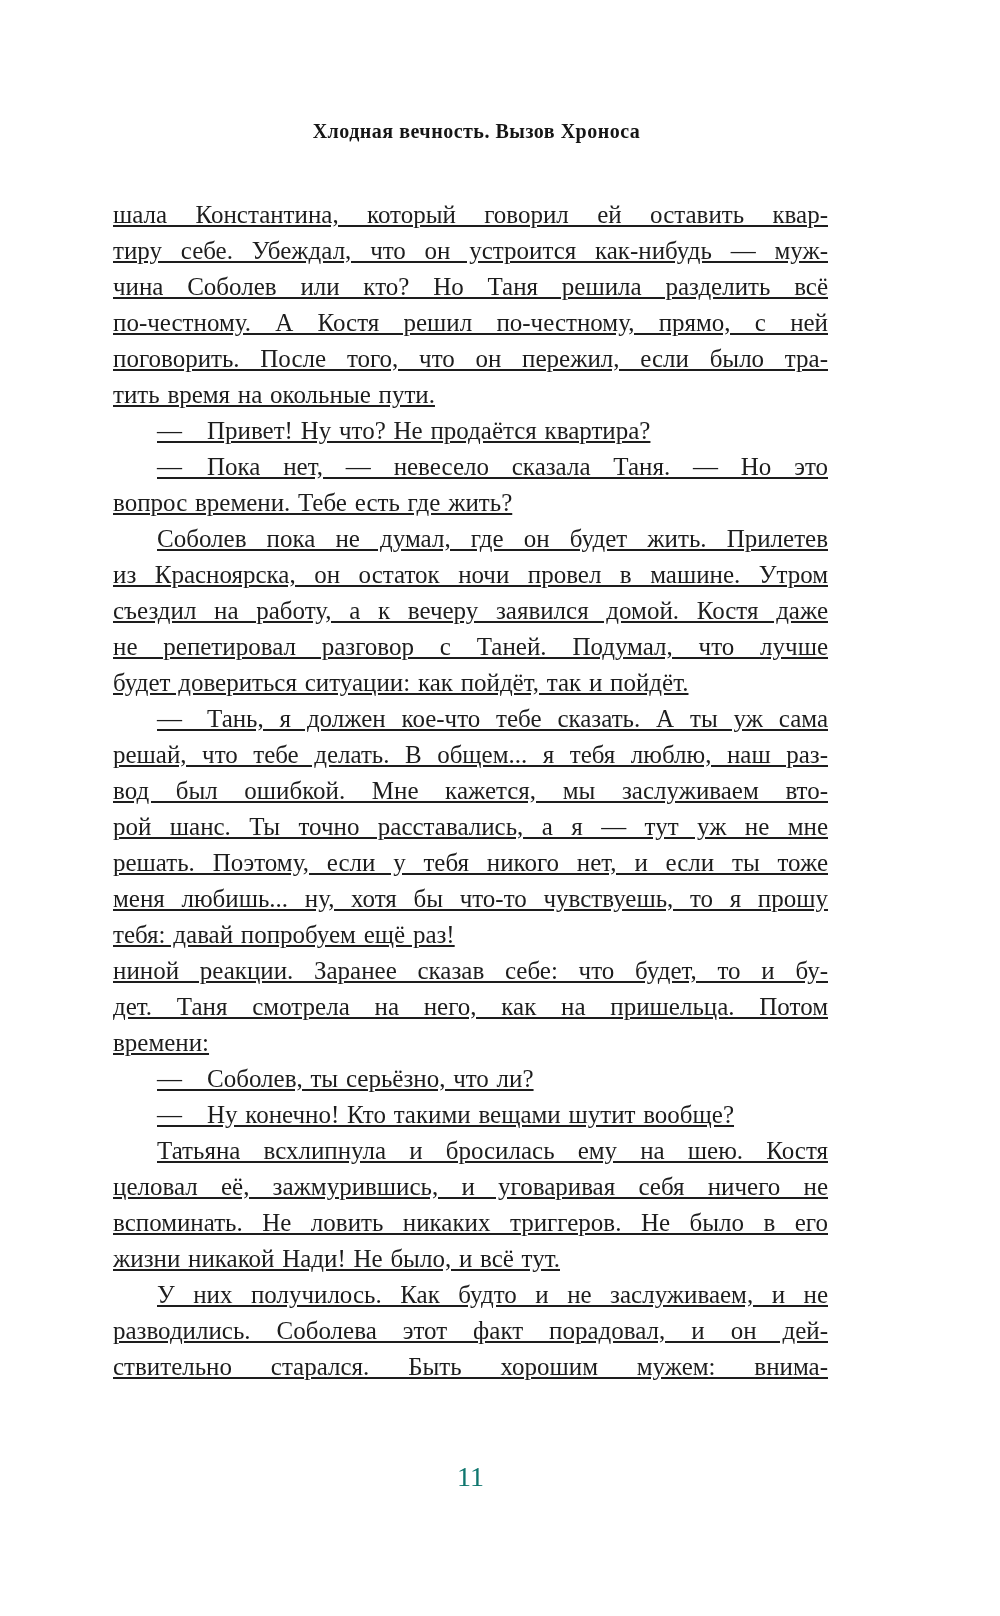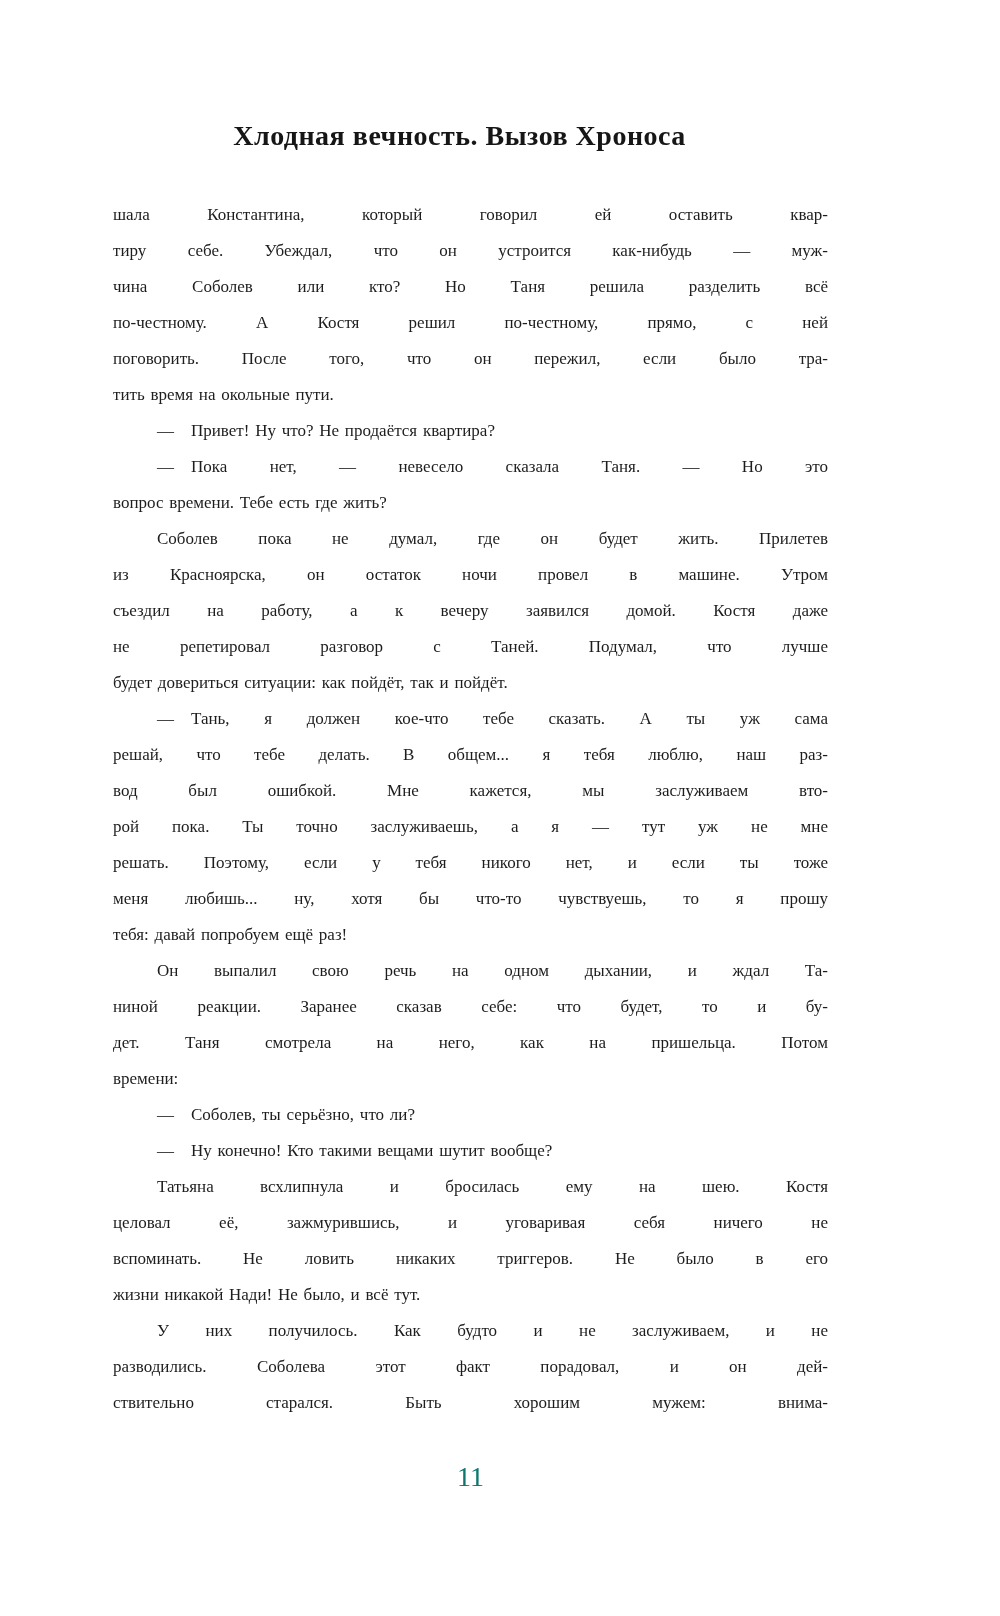--- a/index.html
+++ b/index.html
@@ -11,38 +11,39 @@
     position: relative;
     width: 1000px;
     height: 1616px;
     background: #ffffff;
     font-family: "Liberation Serif", serif;
     color: #1d1d1d;
     overflow: hidden;
   }
   .running-head {
     position: absolute;
-    left: 102px;
+    left: 119px;
     top: 120px;
     width: 715px;
     text-align: center;
     font-weight: bold;
-    font-size: 28px;
+    font-size: 20px;
     letter-spacing: 0.5px;
     color: #161616;
     white-space: nowrap;
   }
   .body-text {
     position: absolute;
     left: 113px;
     top: 197px;
     width: 715px;
-    font-size: 17px;
+    font-size: 25px;
     line-height: 36px;
     word-spacing: 1.5px;
+    text-decoration: underline;
   }
   .line {
     height: 36px;
     overflow: hidden;
     text-align: justify;
     text-align-last: justify;
     -moz-text-align-last: justify;
   }
   .line.para-end {
     text-align-last: left;
@@ -78,25 +79,24 @@
       <div class="line indent">— Пока нет, — невесело сказала Таня. — Но это</div>
       <div class="line para-end">вопрос времени. Тебе есть где жить?</div>
       <div class="line indent">Соболев пока не думал, где он будет жить. Прилетев</div>
       <div class="line">из Красноярска, он остаток ночи провел в машине. Утром</div>
       <div class="line">съездил на работу, а к вечеру заявился домой. Костя даже</div>
       <div class="line">не репетировал разговор с Таней. Подумал, что лучше</div>
       <div class="line para-end">будет довериться ситуации: как пойдёт, так и пойдёт.</div>
       <div class="line indent">— Тань, я должен кое-что тебе сказать. А ты уж сама</div>
       <div class="line">решай, что тебе делать. В общем... я тебя люблю, наш раз-</div>
       <div class="line">вод был ошибкой. Мне кажется, мы заслуживаем вто-</div>
-      <div class="line">рой пока. Ты точно заслуживаешь, а я — тут уж не мне</div>
+      <div class="line">рой шанс. Ты точно расставались, а я — тут уж не мне</div>
       <div class="line">решать. Поэтому, если у тебя никого нет, и если ты тоже</div>
       <div class="line">меня любишь... ну, хотя бы что-то чувствуешь, то я прошу</div>
       <div class="line para-end">тебя: давай попробуем ещё раз!</div>
-      <div class="line indent">Он выпалил свою речь на одном дыхании, и ждал Та-</div>
       <div class="line">ниной реакции. Заранее сказав себе: что будет, то и бу-</div>
       <div class="line">дет. Таня смотрела на него, как на пришельца. Потом</div>
       <div class="line para-end">времени:</div>
       <div class="line indent para-end">— Соболев, ты серьёзно, что ли?</div>
       <div class="line indent para-end">— Ну конечно! Кто такими вещами шутит вообще?</div>
       <div class="line indent">Татьяна всхлипнула и бросилась ему на шею. Костя</div>
       <div class="line">целовал её, зажмурившись, и уговаривая себя ничего не</div>
       <div class="line">вспоминать. Не ловить никаких триггеров. Не было в его</div>
       <div class="line para-end">жизни никакой Нади! Не было, и всё тут.</div>
       <div class="line indent">У них получилось. Как будто и не заслуживаем, и не</div>

